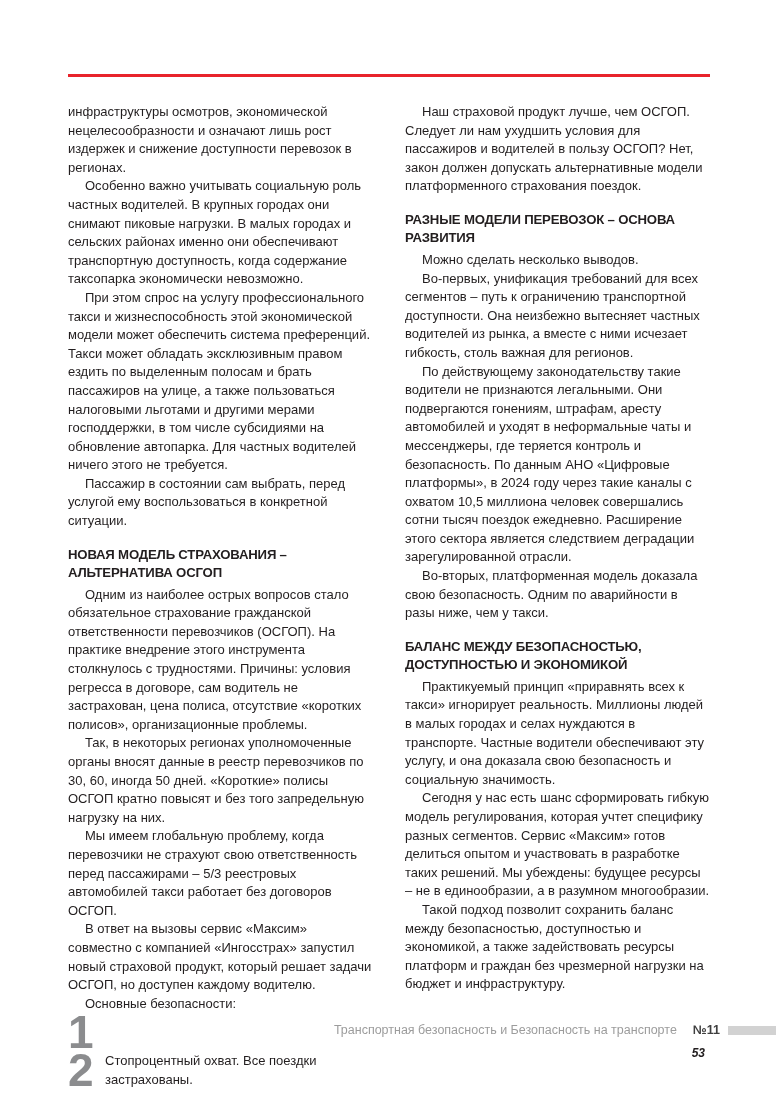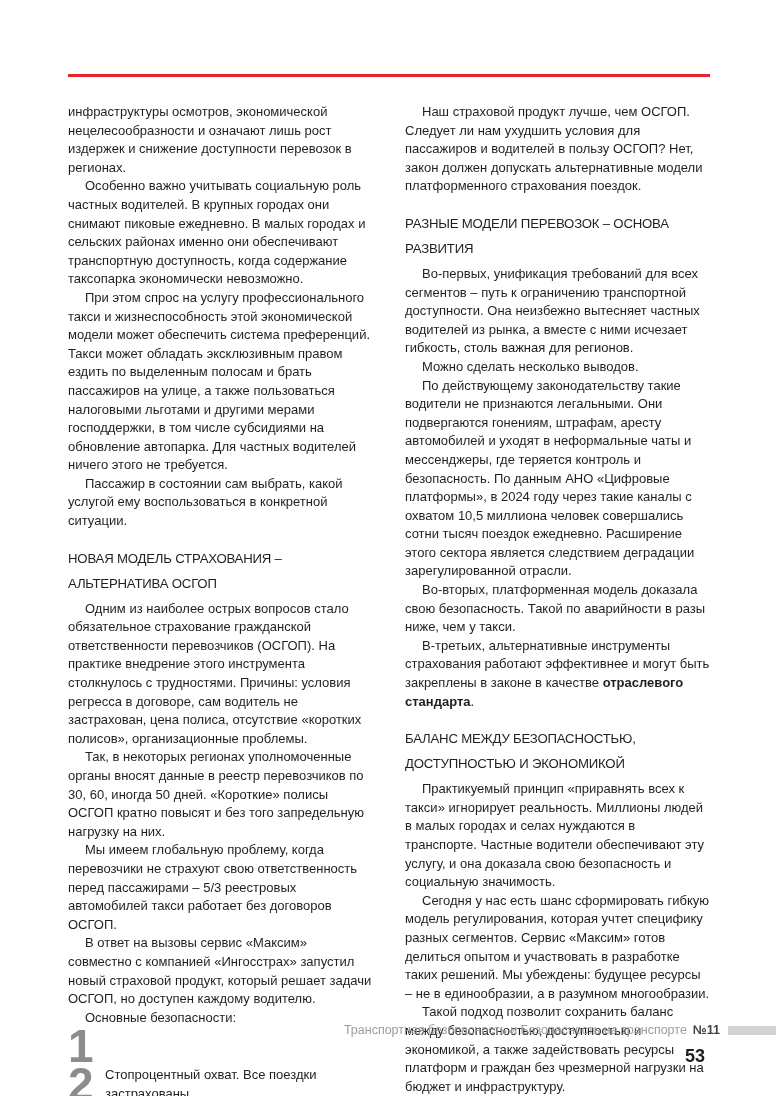--- a/index.html
+++ b/index.html
@@ -29,64 +29,64 @@
     display:flex;gap:32px;
   }
   .col{
     width:305px;
     font-size:13px;line-height:18.6px;
     text-align:left;
   }
   .col p{margin:0;text-indent:17px;}
   .col p.noindent{text-indent:0;}
   h2{
-    font-size:13.2px;line-height:25px;
-    font-weight:normal;letter-spacing:-0.2px;
+    font-size:13.2px;line-height:18px;
+    font-weight:bold;letter-spacing:-0.2px;
     margin:15px 0 4px 0;
     text-transform:uppercase;
   }
   .feature{display:flex;margin-top:1px;}
   .feature-num{
     flex:none;width:37px;
     font-size:46px;line-height:37px;
     font-weight:bold;color:var(--number_gray);
     letter-spacing:-2px;
   }
   .feature-text{flex:1;}
   p.closing{position:relative;}
   .footer{
     position:absolute;left:8px;top:1023px;width:776px;
     display:flex;justify-content:flex-end;align-items:center;
     font-size:12.5px;line-height:15px;
   }
   .f-title{color:var(--footer_gray);}
-  .f-issue{color:#3f3f3f;font-weight:bold;margin-left:6px;}
+  .f-issue{color:#3f3f3f;font-weight:bold;margin-left:16px;}
   .f-bar{
     flex:none;width:56px;height:9px;
     background:var(--bar_gray);margin-left:8px;
   }
   .pagenum{
     position:absolute;top:1046px;right:71px;
-    font-size:18px;font-weight:bold;color:var(--text);
+    font-size:12px;font-weight:bold;color:var(--text);font-style:italic;
   }
 </style>
 </head>
 <body>
 
 <div class="page">
 
   <div class="top-rule"></div>
 
   <div class="columns">
 
     <div class="col">
       <p class="noindent">инфраструктуры осмотров, экономической нецелесообразности и означают лишь рост издержек и снижение доступности перевозок в регионах.</p>
-      <p>Особенно важно учитывать социальную роль частных водителей. В крупных городах они снимают пиковые ежедневно. В малых городах и сельских районах именно они обеспечивают транспортную доступность, когда содержание таксопарка экономически невозможно.</p>
+      <p>Особенно важно учитывать социальную роль частных водителей. В крупных городах они снимают пиковые нагрузки. В малых городах и сельских районах именно они обеспечивают транспортную доступность, когда содержание таксопарка экономически невозможно.</p>
       <p>При этом спрос на услугу профессионального такси и жизнеспособность этой экономической модели может обеспечить система преференций. Такси может обладать эксклюзивным правом ездить по выделенным полосам и брать пассажиров на улице, а также пользоваться налоговыми льготами и другими мерами господдержки, в том числе субсидиями на обновление автопарка. Для частных водителей ничего этого не требуется.</p>
-      <p>Пассажир в состоянии сам выбрать, какой услугой ему воспользоваться в конкретной ситуации.</p>
+      <p>Пассажир в состоянии сам выбрать, перед услугой ему воспользоваться в конкретной ситуации.</p>
 
       <h2>НОВАЯ МОДЕЛЬ СТРАХОВАНИЯ – АЛЬТЕРНАТИВА ОСГОП</h2>
       <p>Одним из наиболее острых вопросов стало обязательное страхование гражданской ответственности перевозчиков (ОСГОП). На практике внедрение этого инструмента столкнулось с трудностями. Причины: условия регресса в договоре, сам водитель не застрахован, цена полиса, отсутствие «коротких полисов», организационные проблемы.</p>
       <p>Так, в некоторых регионах уполномоченные органы вносят данные в реестр перевозчиков по 30, 60, иногда 50 дней. «Короткие» полисы ОСГОП кратно повысят и без того запредельную нагрузку на них.</p>
       <p>Мы имеем глобальную проблему, когда перевозчики не страхуют свою ответственность перед пассажирами – 5/3 реестровых автомобилей такси работает без договоров ОСГОП.</p>
       <p>В ответ на вызовы сервис «Максим» совместно с компанией «Ингосстрах» запустил новый страховой продукт, который решает задачи ОСГОП, но доступен каждому водителю.</p>
       <p>Основные безопасности:</p>
 
       <div class="feature">
         <div class="feature-num">1</div>
@@ -95,25 +95,24 @@
         <div class="feature-num">2</div>
         <div class="feature-text">Стопроцентный охват. Все поездки застрахованы.</div>
       </div>
 
     </div>
 
     <div class="col">
       <p>Наш страховой продукт лучше, чем ОСГОП. Следует ли нам ухудшить условия для пассажиров и водителей в пользу ОСГОП? Нет, закон должен допускать альтернативные модели платформенного страхования поездок.</p>
 
       <h2>РАЗНЫЕ МОДЕЛИ ПЕРЕВОЗОК – ОСНОВА РАЗВИТИЯ</h2>
+      <p>Можно сделать несколько выводов.</p>
       <p>Во-первых, унификация требований для всех сегментов – путь к ограничению транспортной доступности. Она неизбежно вытесняет частных водителей из рынка, а вместе с ними исчезает гибкость, столь важная для регионов.</p>
-      <p>Можно сделать несколько выводов.</p>
       <p>По действующему законодательству такие водители не признаются легальными. Они подвергаются гонениям, штрафам, аресту автомобилей и уходят в неформальные чаты и мессенджеры, где теряется контроль и безопасность. По данным АНО «Цифровые платформы», в 2024 году через такие каналы с охватом 10,5 миллиона человек совершались сотни тысяч поездок ежедневно. Расширение этого сектора является следствием деградации зарегулированной отрасли.</p>
-      <p>Во-вторых, платформенная модель доказала свою безопасность. Такой по аварийности в разы ниже, чем у такси.</p>
-      <p><span>В-третьих, альтернативные инструменты страхования работают эффективнее и могут быть закреплены в законе в качестве </span><b>отраслевого стандарта</b><span>.</span></p>
+      <p>Во-вторых, платформенная модель доказала свою безопасность. Одним по аварийности в разы ниже, чем у такси.</p>
 
       <h2>БАЛАНС МЕЖДУ БЕЗОПАСНОСТЬЮ, ДОСТУПНОСТЬЮ И ЭКОНОМИКОЙ</h2>
       <p>Практикуемый принцип «приравнять всех к такси» игнорирует реальность. Миллионы людей в малых городах и селах нуждаются в транспорте. Частные водители обеспечивают эту услугу, и она доказала свою безопасность и социальную значимость.</p>
       <p>Сегодня у нас есть шанс сформировать гибкую модель регулирования, которая учтет специфику разных сегментов. Сервис «Максим» готов делиться опытом и участвовать в разработке таких решений. Мы убеждены: будущее ресурсы – не в единообразии, а в разумном многообразии.</p>
       <p class="closing"><span>Такой подход позволит сохранить баланс между безопасностью, доступностью и экономикой, а также задействовать ресурсы платформ и граждан без чрезмерной нагрузки на бюджет и инфраструктуру.</span></p>
     </div>
 
   </div>
 
   <div class="footer">

